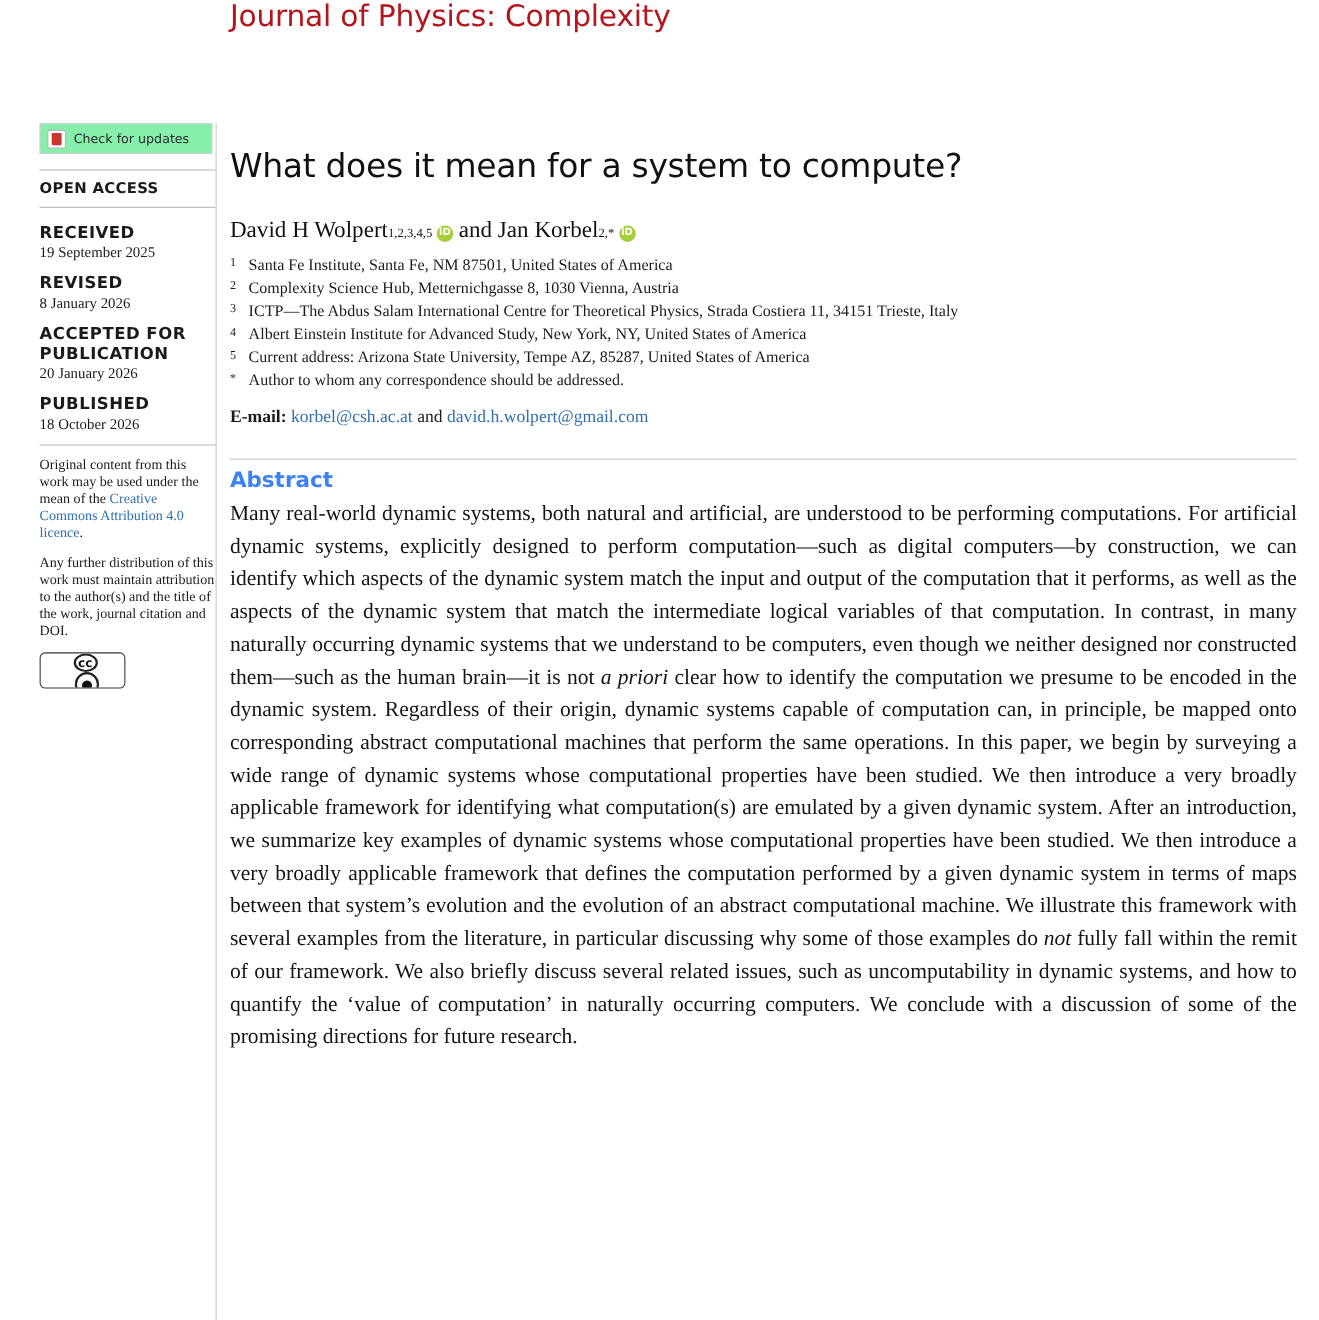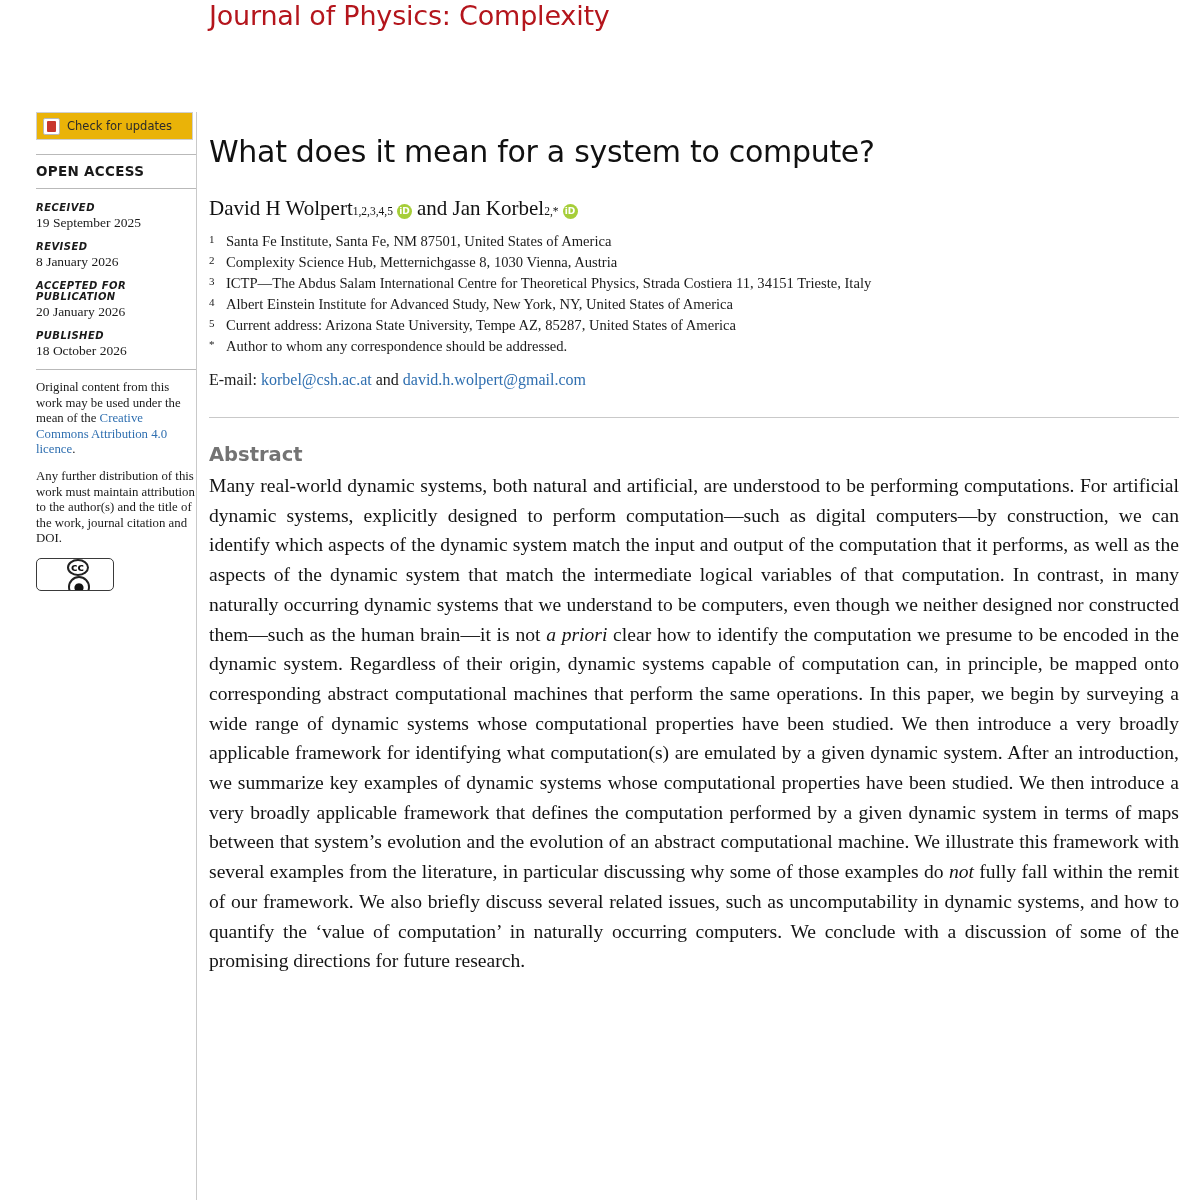--- a/index.html
+++ b/index.html
@@ -32,21 +32,21 @@
     position: absolute;
     left: 36px;
     top: 112px;
     width: 160px;
   }
 
   .check-updates {
     display: flex;
     align-items: center;
     gap: 7px;
-    background: #eab308;
+    background: #86efac;
     border: 1px solid #cfcfcf;
     padding: 5px 9px 5px 6px;
     width: 157px;
     height: 28px;
   }
   .check-updates .cu-icon {
     width: 17px; height: 17px;
     background: #ffffff;
     border: 1px solid #b9b9b9;
     border-radius: 2px;
@@ -78,26 +78,25 @@
     font-size: 13.5px;
     font-weight: bold;
     letter-spacing: 0.3px;
     color: #1a1a1a;
     padding: 8px 0 9px 0;
   }
 
   .meta-block { padding-top: 13px; }
   .meta-label {
     font-family: "DejaVu Sans", sans-serif;
-    font-size: 10px;
+    font-size: 15px;
     font-weight: bold;
     letter-spacing: 0.45px;
     color: #1a1a1a;
     text-transform: uppercase;
-    font-style: italic;
   }
   .meta-value {
     font-family: "Liberation Serif", serif;
     font-size: 13.5px;
     color: #1a1a1a;
     margin-top: 2px;
     margin-bottom: 10px;
   }
 
   .licence-rule { border-top: 1px solid #b9b9b9; margin-top: 6px; }
@@ -241,42 +240,42 @@
     padding-top: 1px;
   }
   .aff-text { flex: 1; }
 
   .email-line {
     margin-top: 14px;
     font-family: "Liberation Serif", serif;
     font-size: 16px;
     color: #1a1a1a;
   }
-  .email-line b { font-weight: normal; }
+  .email-line b { font-weight: bold; }
   .email-line a { color: #2f6fb0; text-decoration: none; }
 
   .keywords {
     margin-top: 18px;
     font-family: "Liberation Serif", serif;
     font-size: 15.5px;
     color: #1a1a1a;
   }
   .keywords b { font-weight: bold; }
 
   .abstract-rule {
     border-top: 1px solid #c9c9c9;
     margin-top: 28px;
   }
 
   .abstract-heading {
     font-family: "DejaVu Sans", sans-serif;
     font-size: 19.5px;
     font-weight: bold;
-    color: #737373;
-    margin-top: 25px;
+    color: #3b82f6;
+    margin-top: 7px;
   }
 
   .abstract-body {
     margin-top: 5px;
     font-family: "Liberation Serif", serif;
     font-size: 19.6px;
     line-height: 29.7px;
     color: #141414;
     text-align: justify;
     text-justify: inter-word;

